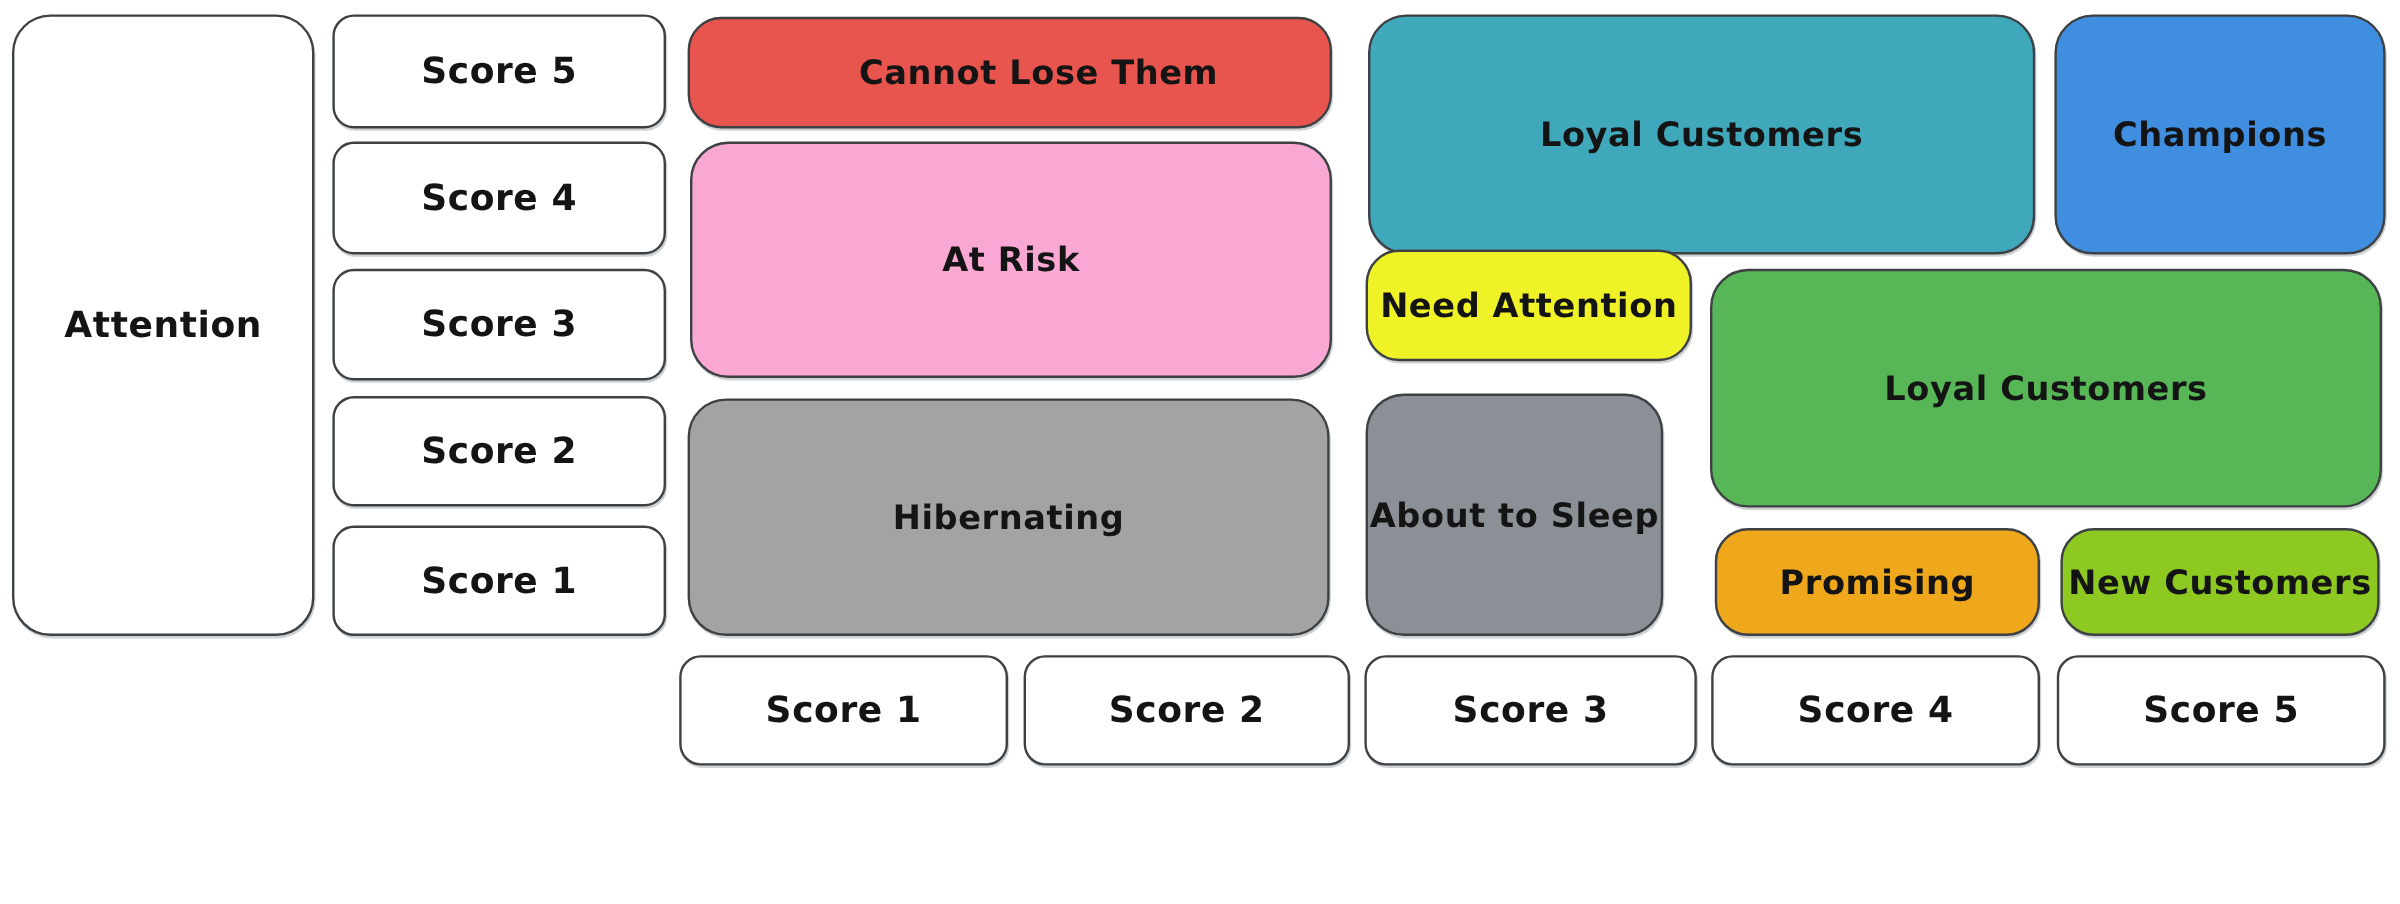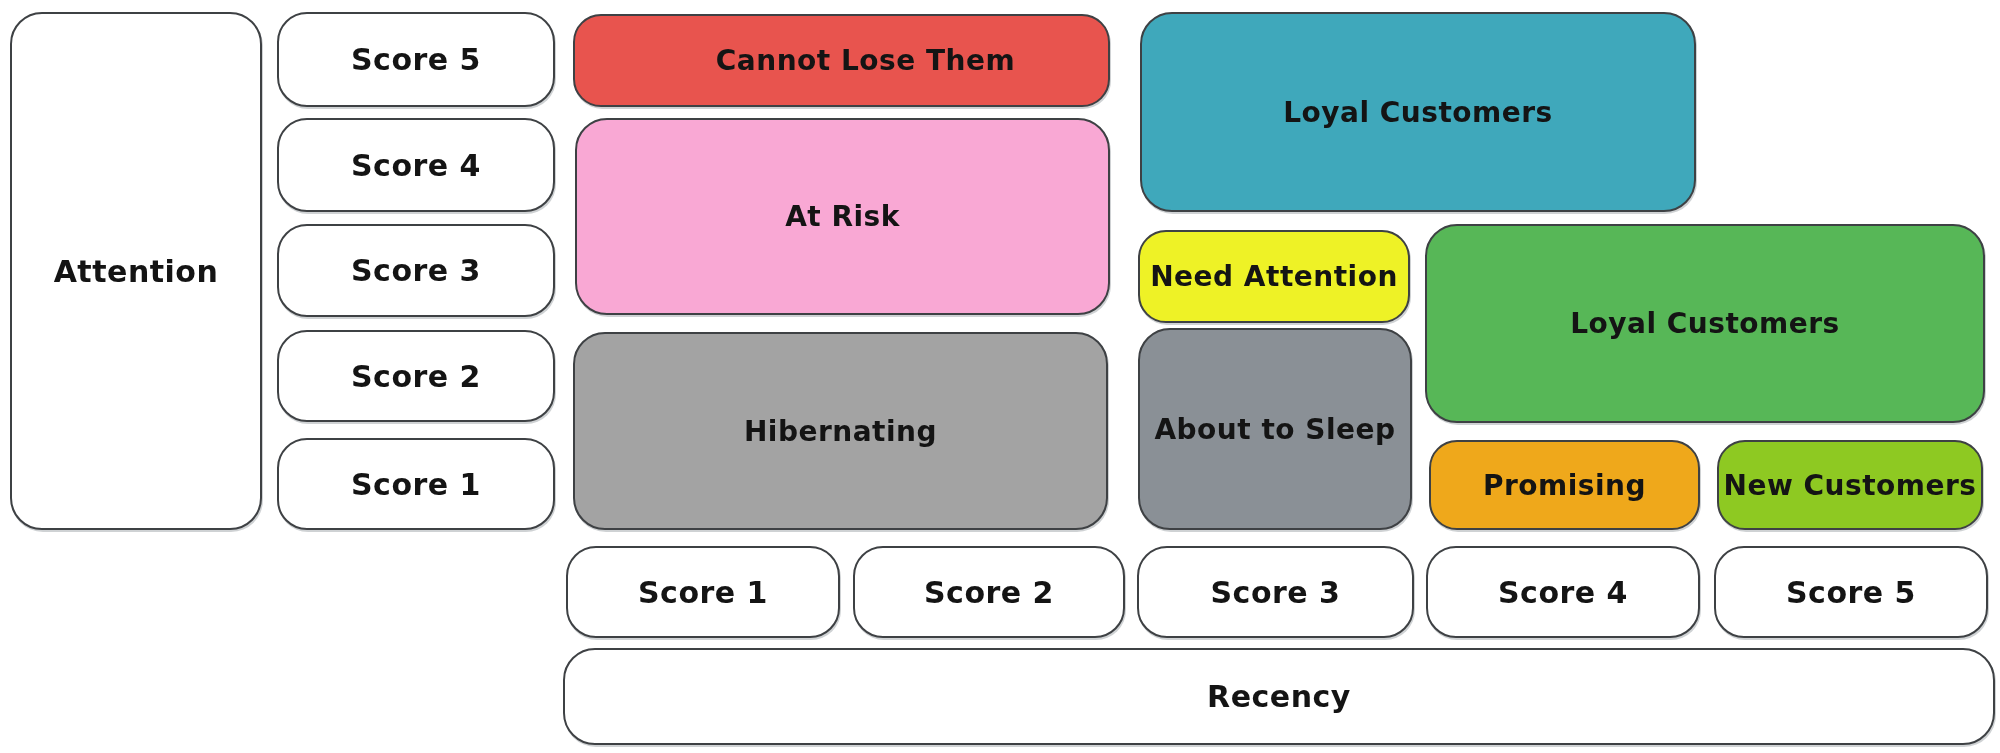--- a/index.html
+++ b/index.html
@@ -5,21 +5,21 @@
   html,body{margin:0;padding:0;background:#ffffff;}
   body{width:2000px;height:753px;overflow:hidden;position:relative;
        font-family:"DejaVu Sans",sans-serif;}
   .canvas{position:absolute;left:0;top:0;width:2000px;height:753px;background:#ffffff;}
 
   .b{position:absolute;display:flex;align-items:center;justify-content:center;
      border:2.5px solid #3e4144;background:#ffffff;border-radius:26px;
      box-shadow:1px 2px 0 rgba(130,136,142,.38);
      color:#141414;font-weight:bold;font-size:28px;letter-spacing:.5px;
      text-align:center;box-sizing:border-box;}
-  .axis{font-size:30px;border-radius:30px;}
+  .axis{font-size:30px;border-radius:18px;}
   .seg{border-radius:28px;}
   .big{border-radius:32px;}
 
   
   #freq-box   {left:10px;  top:12px;  width:252px;  height:518px;}
   #fscore5    {left:277px; top:12px;  width:278px;  height:95px;}
   #fscore4    {left:277px; top:118px; width:278px;  height:94px;}
   #fscore3    {left:277px; top:224px; width:278px;  height:93px;}
   #fscore2    {left:277px; top:330px; width:278px;  height:92px;}
   #fscore1    {left:277px; top:438px; width:278px;  height:92px;}
@@ -29,23 +29,23 @@
   #rscore4    {left:1426px;top:546px; width:274px;  height:92px;}
   #rscore5    {left:1714px;top:546px; width:274px;  height:92px;}
   #recency-box{left:563px; top:648px; width:1432px; height:97px;}
 
   
   #seg-cannot-lose   {left:573px; top:14px;  width:537px; height:93px;padding-left:48px;}
   #seg-at-risk       {left:575px; top:118px; width:535px; height:197px;}
   #seg-hibernating   {left:573px; top:332px; width:535px; height:198px;}
   #seg-loyal-upper   {left:1140px;top:12px;  width:556px; height:200px;}
   #seg-champions     {left:1712px;top:12px;  width:276px; height:200px;}
-  #seg-need-attention{left:1138px;top:230px; width:272px; height:93px;}
+  #seg-need-attention{left:1138px;top:208px; width:272px; height:93px;}
   #seg-loyal-lower   {left:1425px;top:224px; width:560px; height:199px;}
-  #seg-about-sleep   {left:1138px;top:328px; width:274px; height:202px;}
+  #seg-about-sleep   {left:1138px;top:328px; width:248px; height:202px;}
   #seg-promising     {left:1429px;top:440px; width:271px; height:90px;}
   #seg-new-customers {left:1717px;top:440px; width:266px; height:90px;}
 </style>
 </head>
 <body>
 
 <div class="canvas">
 
   <div class="b axis big" id="freq-box">
     <span>Attention</span>
@@ -71,20 +71,23 @@
   </div>
   <div class="b seg big" id="seg-at-risk" style="background-color: #f9a8d4;">
     <span>At Risk</span>
   </div>
   <div class="b seg big" id="seg-hibernating" style="background-color: #a3a3a3;">
     <span>Hibernating</span>
   </div>
   <div class="b seg big" id="seg-loyal-upper" style="background-color: rgb(63, 168, 187);">
     <span>Loyal Customers</span>
   </div>
+  <div class="b seg big" id="seg-champions" style="background-color: rgb(63, 142, 224);">
+    <span>Champions</span>
+  </div>
   <div class="b seg" id="seg-need-attention" style="background-color: rgb(238, 242, 38);">
     <span>Need Attention</span>
   </div>
   <div class="b seg big" id="seg-loyal-lower" style="background-color: rgb(87, 183, 87);">
     <span>Loyal Customers</span>
   </div>
   <div class="b seg big" id="seg-about-sleep" style="background-color: rgb(138, 144, 150);">
     <span>About to Sleep</span>
   </div>
   <div class="b seg" id="seg-new-customers" style="background-color: rgb(142, 201, 34);">
@@ -102,17 +105,14 @@
   </div>
   <div class="b axis" id="rscore3">
     <span>Score 3</span>
   </div>
   <div class="b axis" id="rscore4">
     <span>Score 4</span>
   </div>
   <div class="b axis" id="rscore5">
     <span>Score 5</span>
   </div>
-  <div class="b axis big" id="recency-box">
-    <span>Recency</span>
-  </div>
 
 </div>
 
 </body></html>

